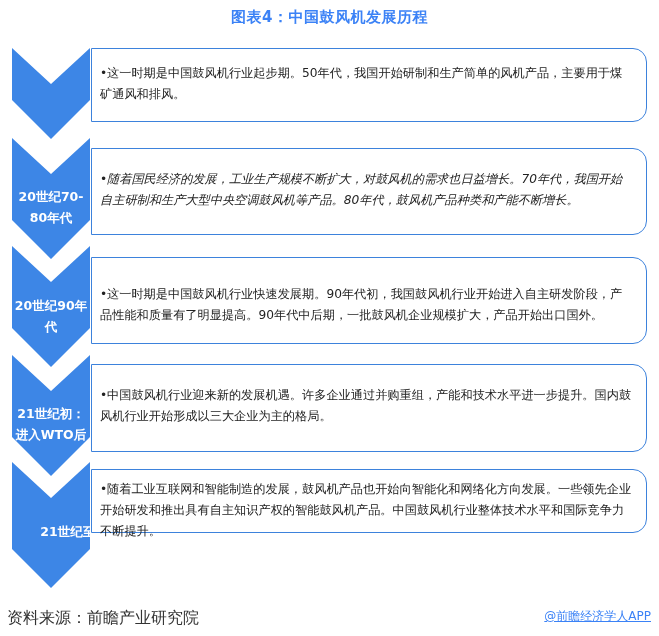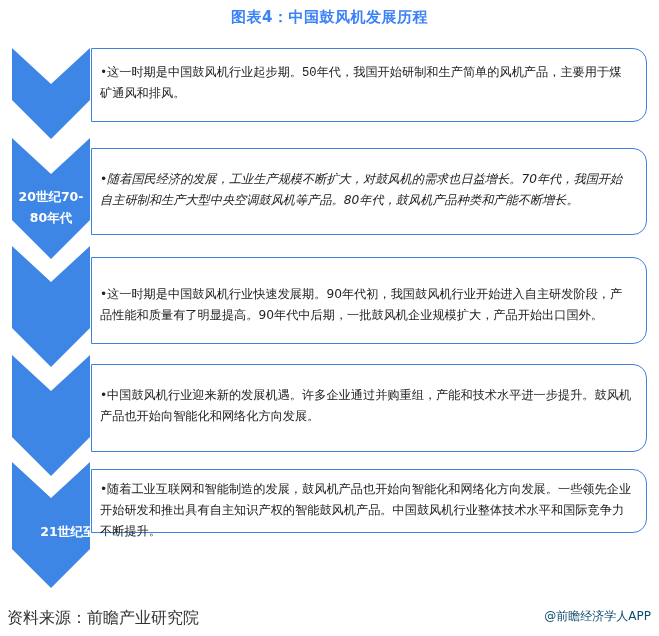--- a/index.html
+++ b/index.html
@@ -9,33 +9,33 @@
            font-size: 15px; font-weight: bold; color: #3b82f6; letter-spacing: 0.5px; }
   .chev { position: absolute; left: 12px; width: 78px; }
   .chev svg { position: absolute; left: 0; top: 0; }
   .chev-label { position: absolute; left: 0; width: 78px; text-align: center; color: #fff;
                 font-weight: bold; font-size: 12.5px; line-height: 21px; }
   .box { position: absolute; left: 91px; width: 556px; border: 1.5px solid #3d82dc;
          border-radius: 0 14px 14px 0; background: rgba(255,255,255,0.85); box-sizing: border-box; }
   .box-text { position: absolute; left: 8px; right: 14px; font-size: 12.2px; line-height: 21px; color: #222; }
   .bullet { display: inline-block; width: 7px; }
   .footer-left { position: absolute; left: 7px; top: 608px; font-size: 16px; color: #333; }
-  .footer-right { position: absolute; right: 8px; top: 608px; font-size: 12px; color: #0c4a6e; }
+  .footer-right { position: absolute; right: 8px; top: 608px; font-size: 12px; color: #3b82f6; text-decoration: underline; }
 </style>
 </head>
 <body>
 
 <div class="title">图表4：中国鼓风机发展历程</div>
 
 <div class="chev" style="top:48px;height:91px;">
   <svg width="78" height="91" viewBox="0 0 78 91">
     <polygon points="0,0 39,36 78,0 78,52 39,91 0,52" fill="#3d86e6"></polygon>
   </svg>
 </div>
-<div class="box" style="top:48px;height:74px;font-family:Liberation Mono, monospace;">
+<div class="box" style="top:48px;height:74px;">
   <div class="box-text" style="top:14px;">
     <span class="bullet">•</span><span>这一时期是中国鼓风机行业起步期。50年代，我国开始研制和生产简单的风机产品，主要用于煤矿通风和排风。</span>
   </div>
 </div>
 
 <div class="chev" style="top:138px;height:121px;">
   <svg width="78" height="121" viewBox="0 0 78 121">
     <polygon points="0,0 39,36 78,0 78,82 39,121 0,82" fill="#3d86e6"></polygon>
   </svg>
   <div class="chev-label" style="top:48px;">
@@ -46,35 +46,43 @@
 <div class="box" style="top:148px;height:87px;">
   <div class="box-text" style="top:20px;font-style:italic;">
     <span class="bullet">•</span><span>随着国民经济的发展，工业生产规模不断扩大，对鼓风机的需求也日益增长。70年代，我国开始自主研制和生产大型中央空调鼓风机等产品。80年代，鼓风机产品种类和产能不断增长。</span>
   </div>
 </div>
 
 <div class="chev" style="top:246px;height:121px;">
   <svg width="78" height="121" viewBox="0 0 78 121">
     <polygon points="0,0 39,36 78,0 78,82 39,121 0,82" fill="#3d86e6"></polygon>
   </svg>
+  <div class="chev-label" style="top:49px;">
+    <div>20世纪90年</div>
+    <div>代</div>
+  </div>
 </div>
 <div class="box" style="top:257px;height:87px;">
   <div class="box-text" style="top:26px;">
     <span class="bullet">•</span><span>这一时期是中国鼓风机行业快速发展期。90年代初，我国鼓风机行业开始进入自主研发阶段，产品性能和质量有了明显提高。90年代中后期，一批鼓风机企业规模扩大，产品开始出口国外。</span>
   </div>
 </div>
 
 <div class="chev" style="top:355px;height:121px;">
   <svg width="78" height="121" viewBox="0 0 78 121">
     <polygon points="0,0 39,36 78,0 78,82 39,121 0,82" fill="#3d86e6"></polygon>
   </svg>
+  <div class="chev-label" style="top:48px;">
+    <div>21世纪初：</div>
+    <div>进入WTO后</div>
+  </div>
 </div>
 <div class="box" style="top:364px;height:88px;">
   <div class="box-text" style="top:20px;">
-    <span class="bullet">•</span><span>中国鼓风机行业迎来新的发展机遇。许多企业通过并购重组，产能和技术水平进一步提升。鼓风机产品也开始向智能化和网络化方向发展。</span>
+    <span class="bullet">•</span><span>中国鼓风机行业迎来新的发展机遇。许多企业通过并购重组，产能和技术水平进一步提升。国内鼓风机行业开始形成以三大企业为主的格局。</span>
   </div>
 </div>
 
 <div class="chev" style="top:462px;height:126px;">
   <svg width="78" height="126" viewBox="0 0 78 126">
     <polygon points="0,0 39,36 78,0 78,87 39,126 0,87" fill="#3d86e6"></polygon>
   </svg>
   <div class="chev-label" style="top:59px;padding-left:23px;">
     <div>21世纪至今</div>
   </div>

